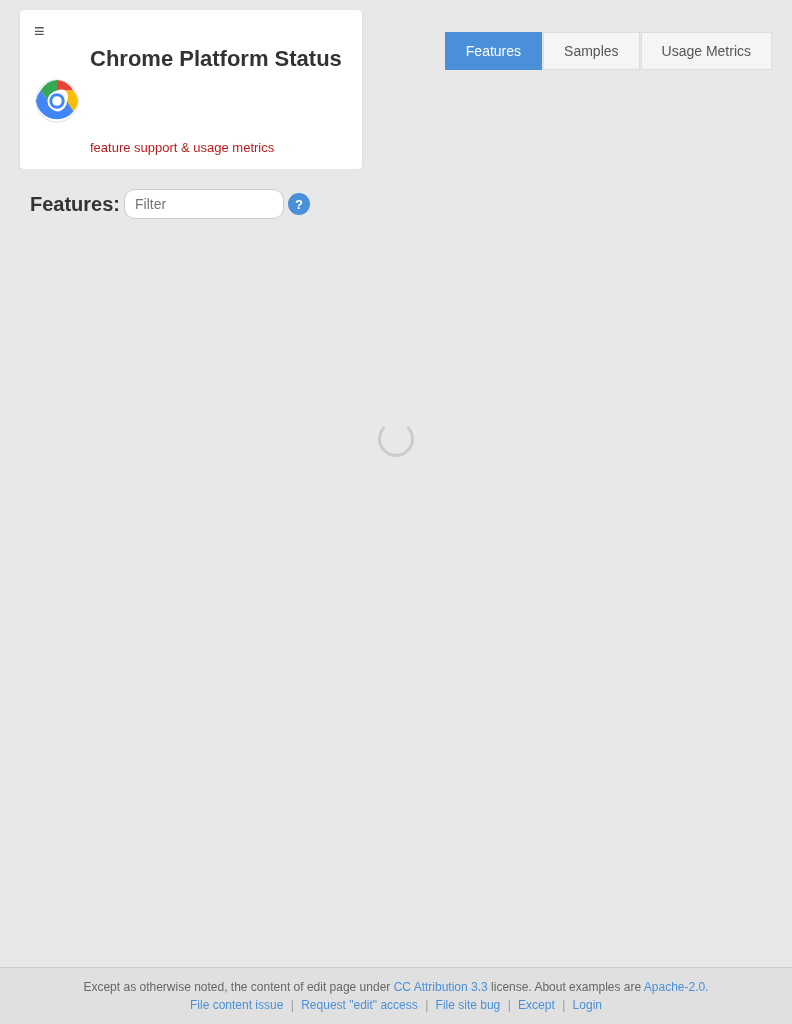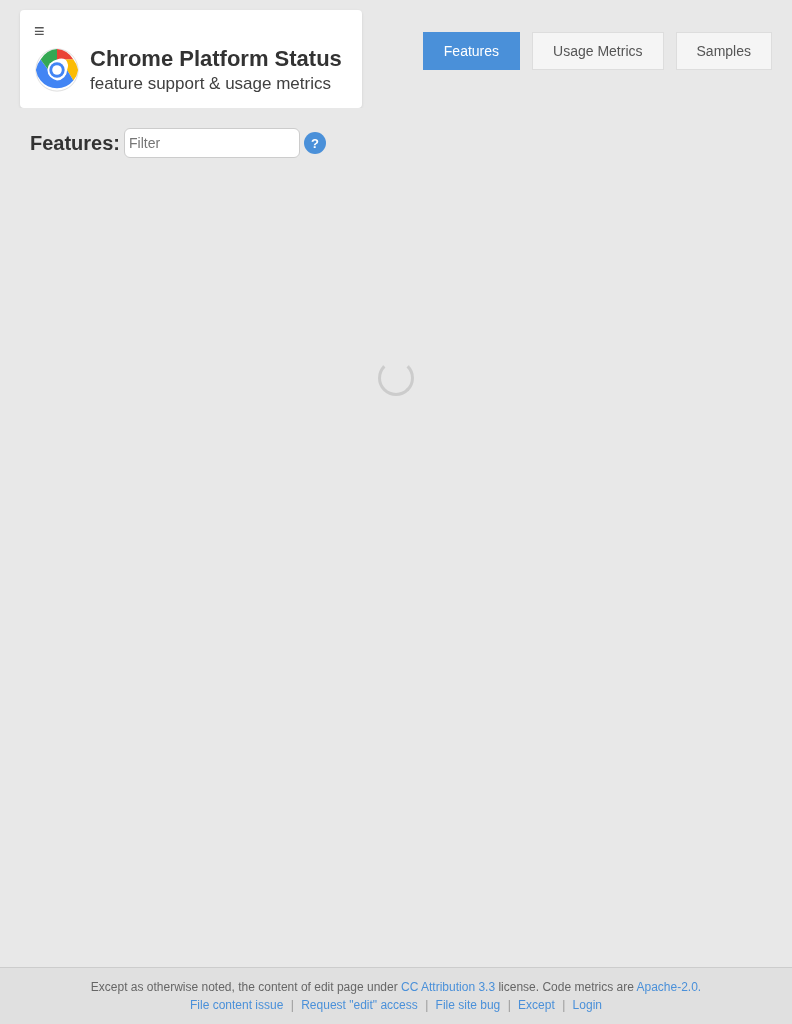--- a/index.html
+++ b/index.html
@@ -51,41 +51,42 @@
 
     .chrome-logo {
       width: 46px;
       height: 46px;
       flex-shrink: 0;
     }
 
     .brand-text-group {
       display: flex;
       flex-direction: column;
+      gap: 48px;
     }
 
     .brand-title {
       font-size: 22px;
       font-weight: bold;
       color: #333;
       line-height: 1.2;
     }
 
     .brand-subtitle {
-      font-size: 17px;
-      color: #404040;
-      margin-top: 2px;
+      font-size: 13px;
+      color: #b91c1c;
+      margin-top: 20px;
     }
 
     
     .nav-tabs {
       display: flex;
       align-items: center;
       margin-left: auto;
-      gap: 12px;
+      gap: 1px;
       padding-top: 22px;
     }
 
     .nav-tab {
       padding: 10px 20px;
       font-size: 14px;
       color: #555;
       background-color: #f5f5f5;
       border: 1px solid #ddd;
       cursor: pointer;
@@ -114,24 +115,24 @@
       margin-bottom: 20px;
     }
 
     .features-label {
       font-size: 20px;
       font-weight: bold;
       color: #333;
     }
 
     .filter-input {
-      width: 176px;
-      padding: 6px 4px;
+      width: 160px;
+      padding: 6px 10px;
       border: 1px solid #ccc;
-      border-radius: 6px;
+      border-radius: 11px;
       font-size: 14px;
       color: #999;
       background-color: #fff;
     }
 
     .help-icon {
       width: 22px;
       height: 22px;
       border-radius: 50%;
       background-color: #4a90d9;
@@ -221,42 +222,42 @@
       </svg>
       <div class="brand-text-group">
         <span class="brand-title">Chrome Platform Status</span>
         <span class="brand-subtitle">feature support &amp; usage metrics</span>
       </div>
     </div>
   </div>
 
   <nav class="nav-tabs">
     <a class="nav-tab active">Features</a>
+    <a class="nav-tab">Samples</a>
     <a class="nav-tab">Usage Metrics</a>
-    <a class="nav-tab">Samples</a>
   </nav>
 </div>
 
 <div class="main-content">
   <div class="features-header">
     <span class="features-label">Features:</span>
     <input class="filter-input" type="text" placeholder="Filter" style="">
     <div class="help-icon">?</div>
   </div>
 
   <div class="loading-container">
     <div class="spinner"></div>
   </div>
 </div>
 
 <div class="footer">
   <div class="footer-line">
     <span>Except as otherwise noted, the content of edit page under</span>
     <a>CC Attribution 3.3</a>
-    <span>license. Code metrics are</span>
+    <span>license. About examples are</span>
     <a>Apache-2.0.</a>
   </div>
   <div class="footer-links">
     <a>File content issue</a>
     <span class="footer-separator">|</span>
     <a>Request "edit" access</a>
     <span class="footer-separator">|</span>
     <a>File site bug</a>
     <span class="footer-separator">|</span>
     <a>Except</a>

